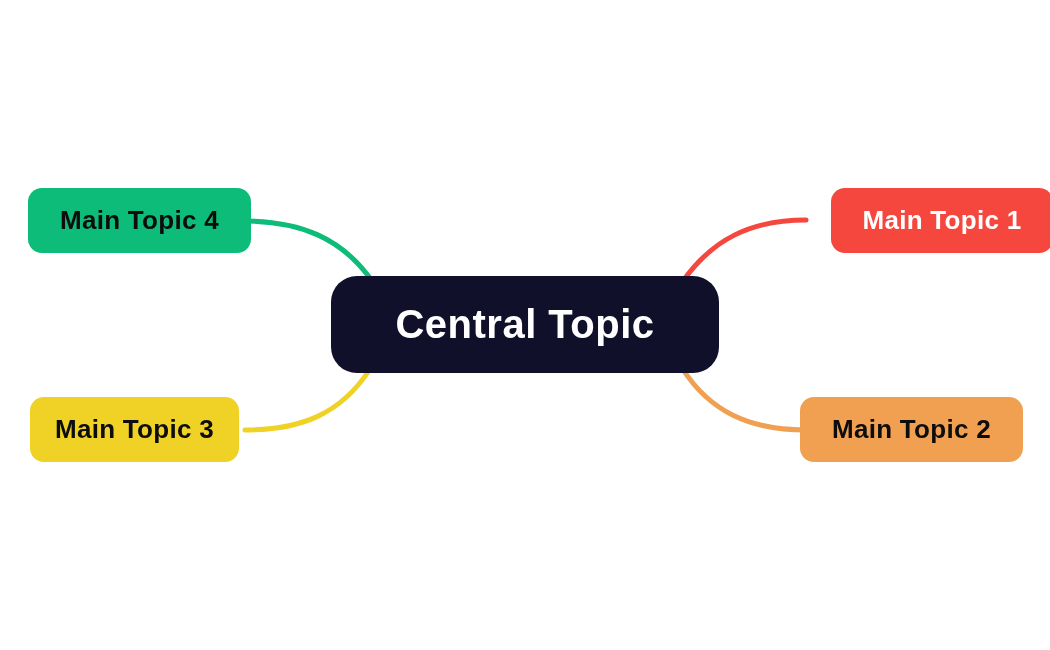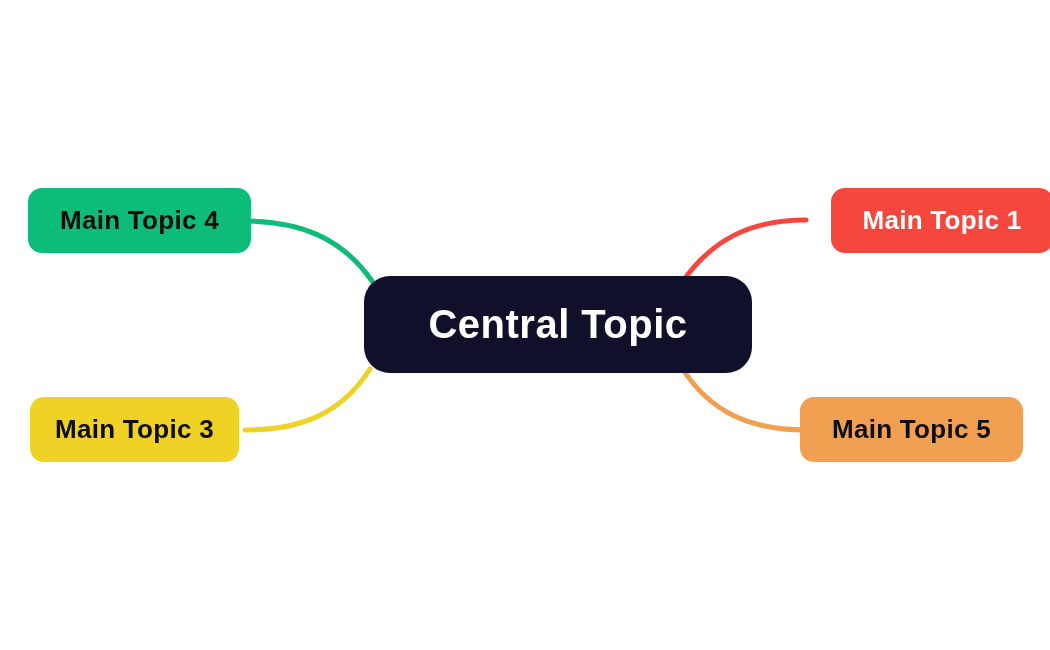--- a/index.html
+++ b/index.html
@@ -63,30 +63,30 @@
 
 <div class="canvas">
 
   <svg class="connectors" viewBox="0 0 1050 650" aria-hidden="true">
     <path class="connector" d="M 683 281 C 712 240, 750 220, 806 220" style="stroke: rgb(245, 71, 61);"></path>
     <path class="connector" d="M 682 368 C 710 412, 750 430, 806 430" style="stroke: rgb(241, 160, 82);"></path>
     <path class="connector" d="M 245 430 C 301 430, 341 414, 370 369" style="stroke: rgb(240, 210, 38);"></path>
     <path class="connector" d="M 244 221 C 300 221, 342 238, 372 281" style="stroke: rgb(13, 188, 120);"></path>
   </svg>
 
-  <div class="node node-central" style="background: rgb(16, 16, 43); color: rgb(255, 255, 255); margin-left: 33px;">
+  <div class="node node-central" style="background: rgb(16, 16, 43); color: rgb(255, 255, 255);">
     <span>Central Topic</span>
   </div>
 
   <div class="node node-topic node-topic-1" style="background: rgb(245, 71, 61); color: rgb(255, 255, 255);">
     <span>Main Topic 1</span>
   </div>
 
   <div class="node node-topic node-topic-2" style="background: rgb(241, 160, 82); color: rgb(13, 13, 13);">
-    <span>Main Topic 5</span>
+    <span>Main Topic 2</span>
   </div>
 
   <div class="node node-topic node-topic-3" style="background: rgb(240, 210, 38); color: rgb(13, 13, 13);">
     <span>Main Topic 3</span>
   </div>
 
   <div class="node node-topic node-topic-4" style="background: rgb(13, 188, 120); color: rgb(13, 13, 13);">
     <span>Main Topic 4</span>
   </div>
 

